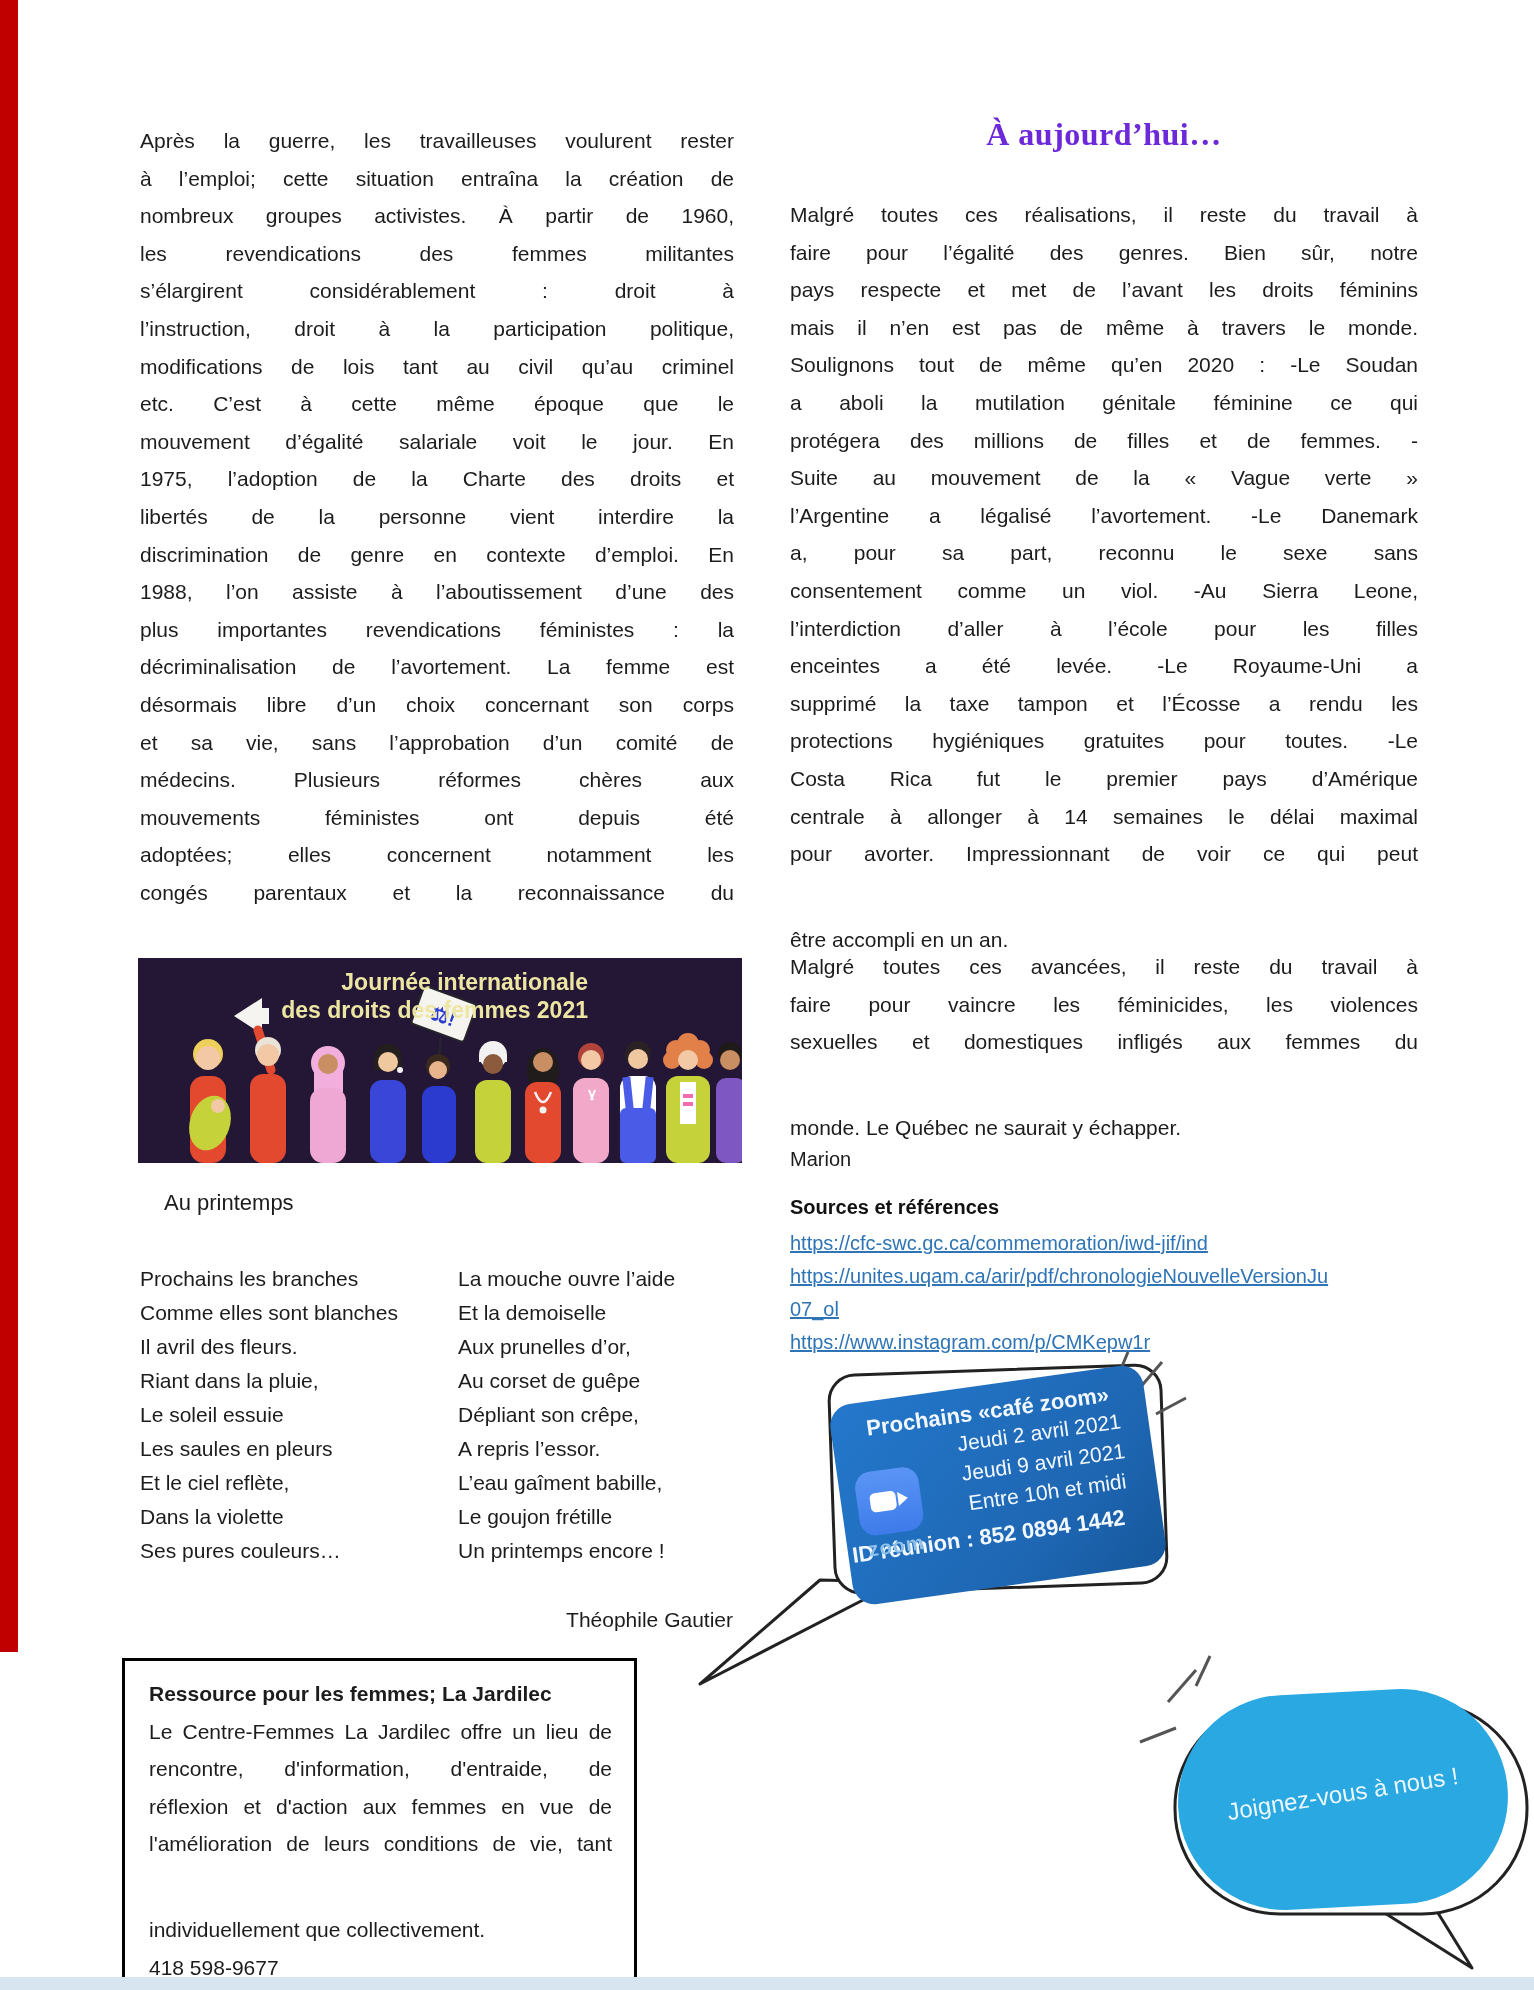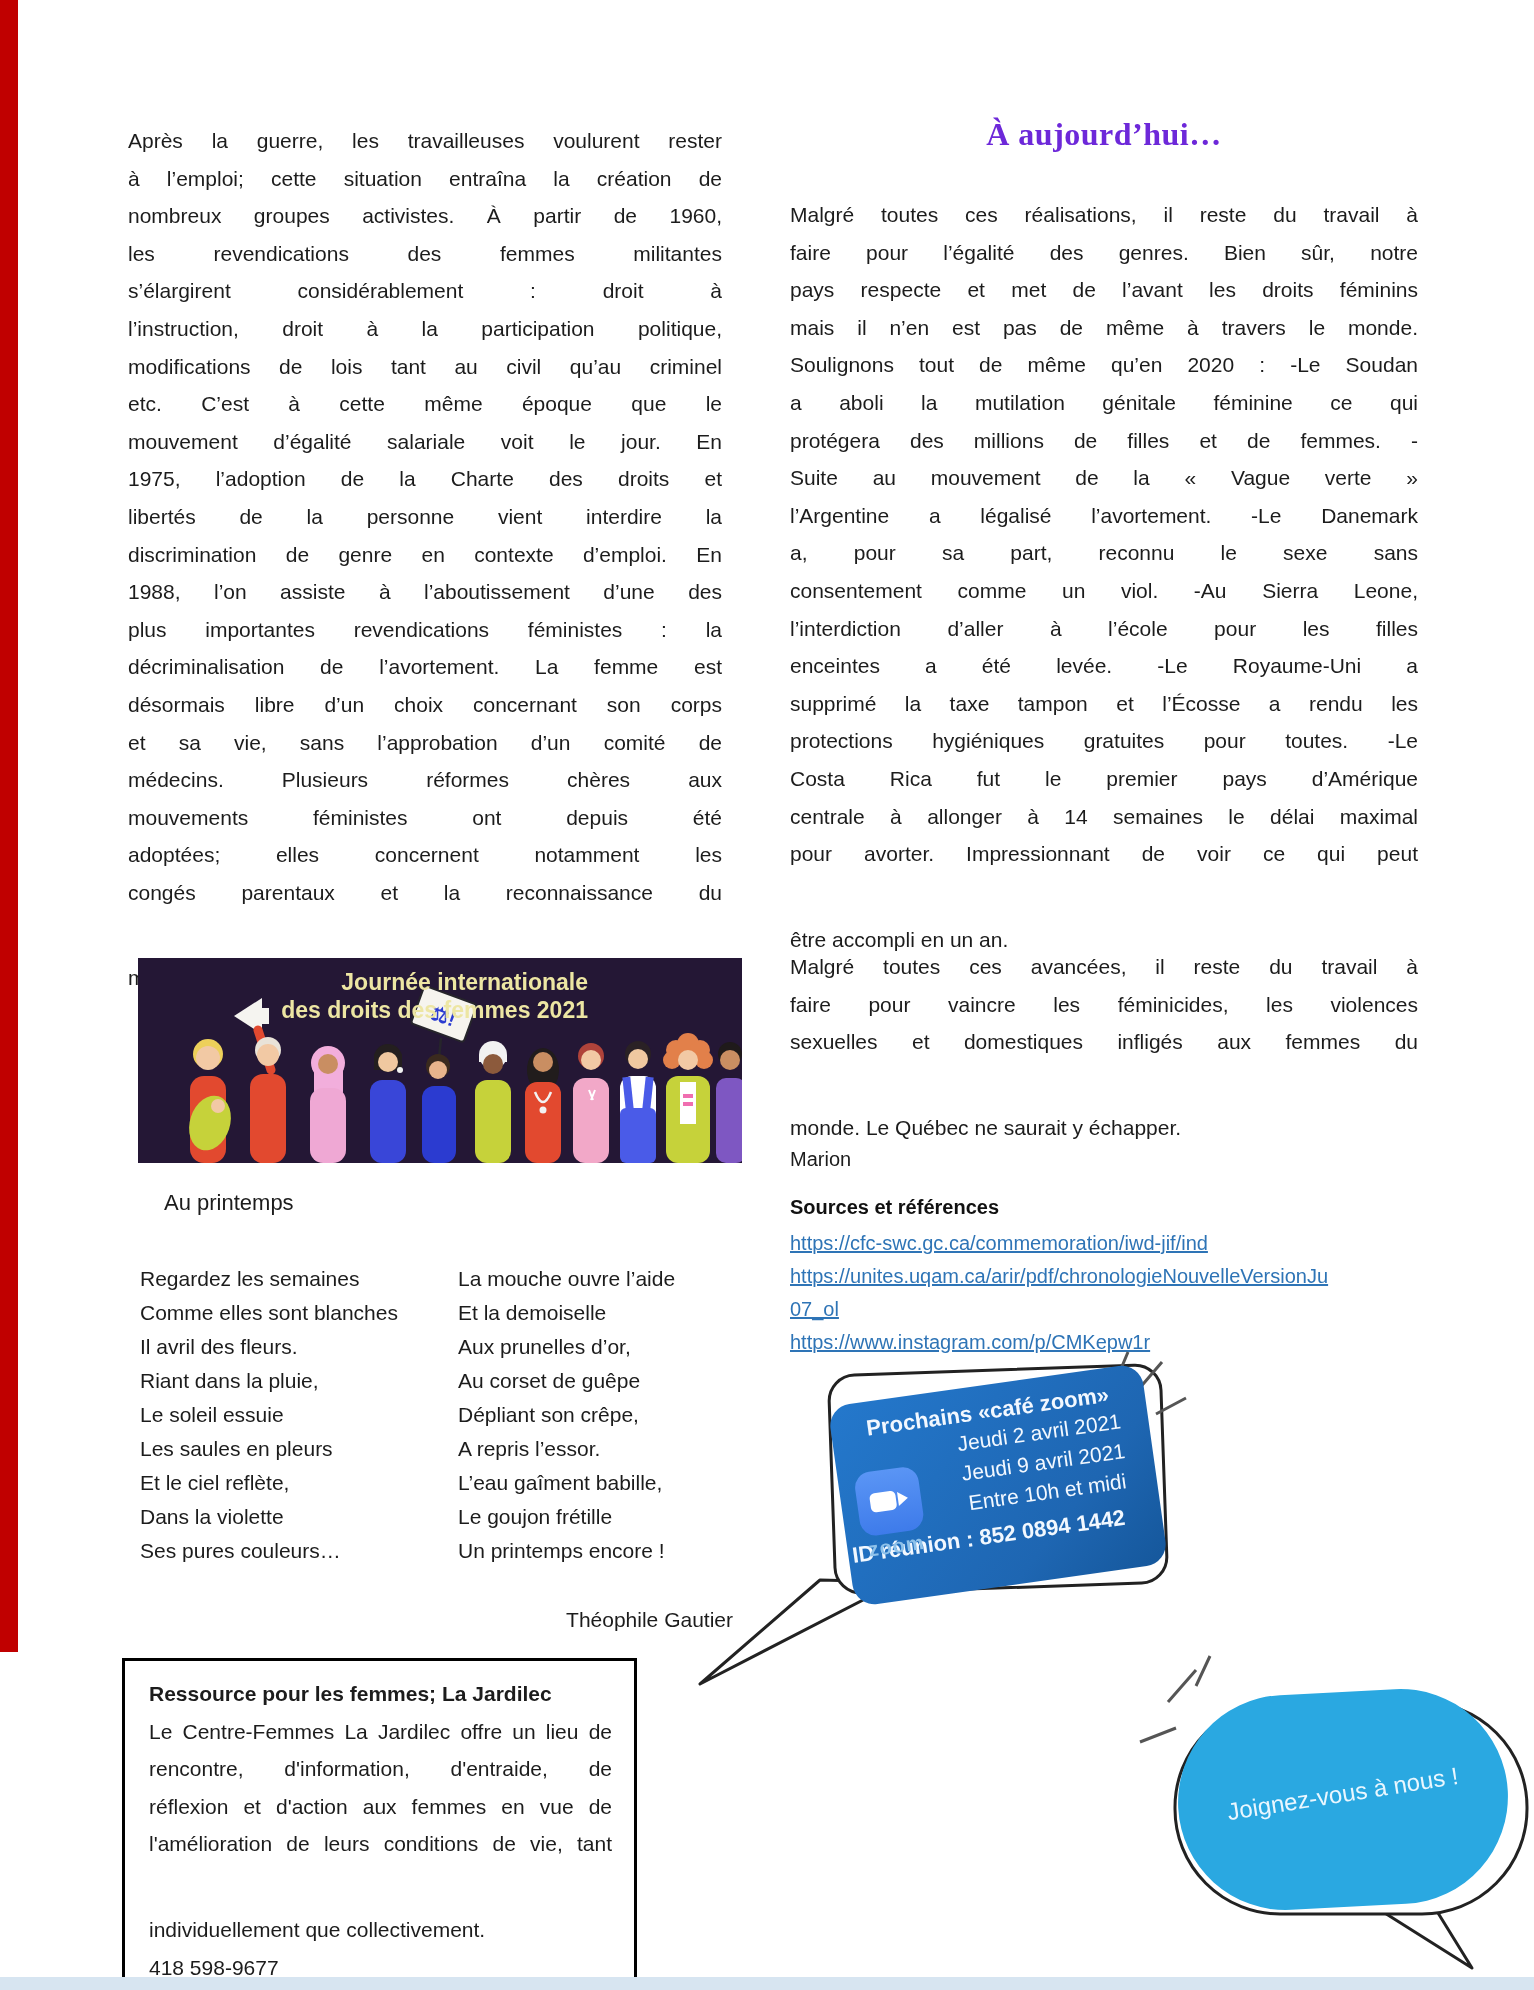--- a/index.html
+++ b/index.html
@@ -2,21 +2,21 @@
 <html><head>
 <meta charset="utf-8">
 <style>
   html,body{margin:0;padding:0;background:#ffffff;}
   .page{position:relative;width:1534px;height:1990px;background:#ffffff;overflow:hidden;
         font-family:"Liberation Sans","DejaVu Sans",sans-serif;color:#1c1c1c;}
   .red-bar{position:absolute;left:0;top:0;width:18px;height:1652px;background:#C00000;}
   .footer-band{position:absolute;left:0;bottom:0;width:100%;height:13px;background:#D7E5F1;}
 
   
-  .hist-para{position:absolute;left:128px;top:122px;width:594px;font-size:21px;}
+  .hist-para{position:absolute;left:140px;top:122px;width:594px;font-size:21px;}
   .jpara > div{line-height:37.6px;}
   .jline{text-align:justify;text-align-last:justify;}
   .jpara > div:last-child{text-align-last:left;margin-top:48px;}
 
   .banner{position:absolute;left:138px;top:958px;width:604px;height:205px;background:#241735;overflow:hidden;}
   .banner svg{position:absolute;left:0;top:0;}
   .banner-title{position:absolute;left:120px;top:10px;width:330px;text-align:right;
                 color:#EDE6A3;font-weight:bold;font-size:23px;line-height:28px;}
 
   .poem-title{position:absolute;left:140px;top:1190px;font-size:22px;margin-left:24px;}
@@ -177,21 +177,21 @@
       <rect x="578" y="120" width="30" height="85" rx="10" fill="#7E57C2"></rect>
     </svg>
     <div class="banner-title">
       <div>Journée internationale</div>
       <div>des droits des femmes 2021</div>
     </div>
   </div>
 
   <div class="poem-title">Au printemps</div>
   <div class="poem-col poem-col1">
-      <div>Regardez les semaines</div>
+      <div>Prochains les branches</div>
       <div>Comme elles sont blanches</div>
       <div>Il avril des fleurs.</div>
       <div>Riant dans la pluie,</div>
       <div>Le soleil essuie</div>
       <div>Les saules en pleurs</div>
       <div>Et le ciel reflète,</div>
       <div>Dans la violette</div>
       <div>Ses pures couleurs…</div>
     </div>
   <div class="poem-col poem-col2">

